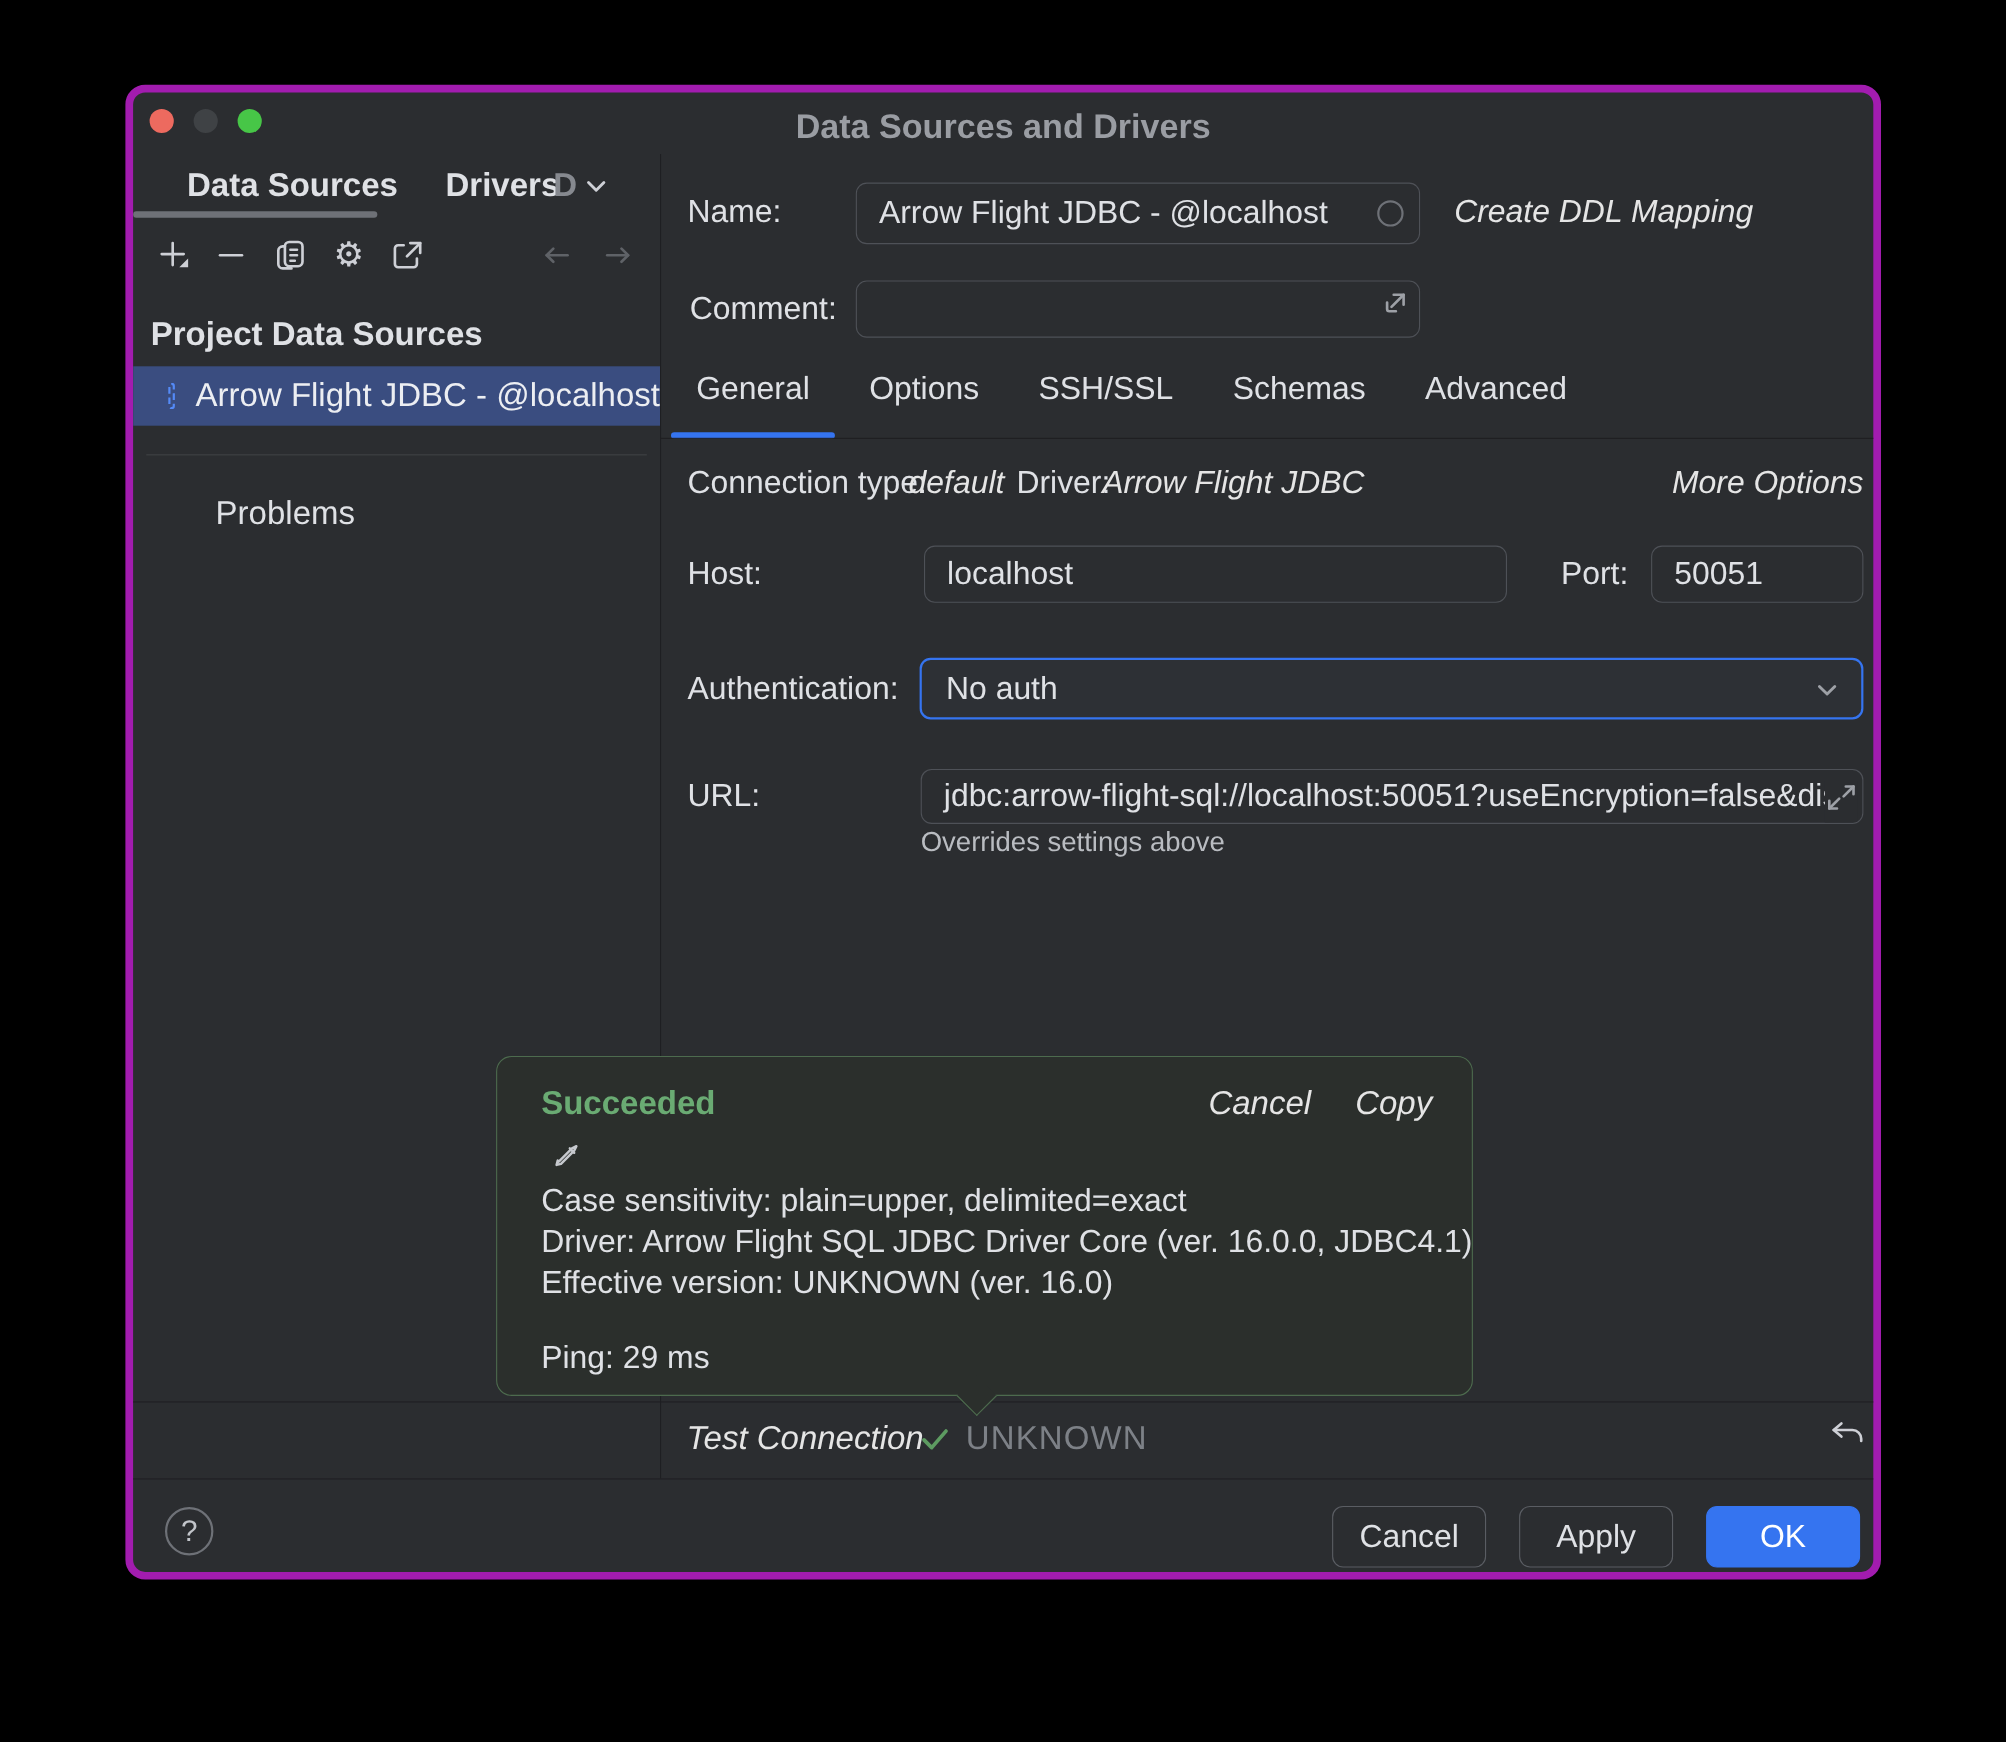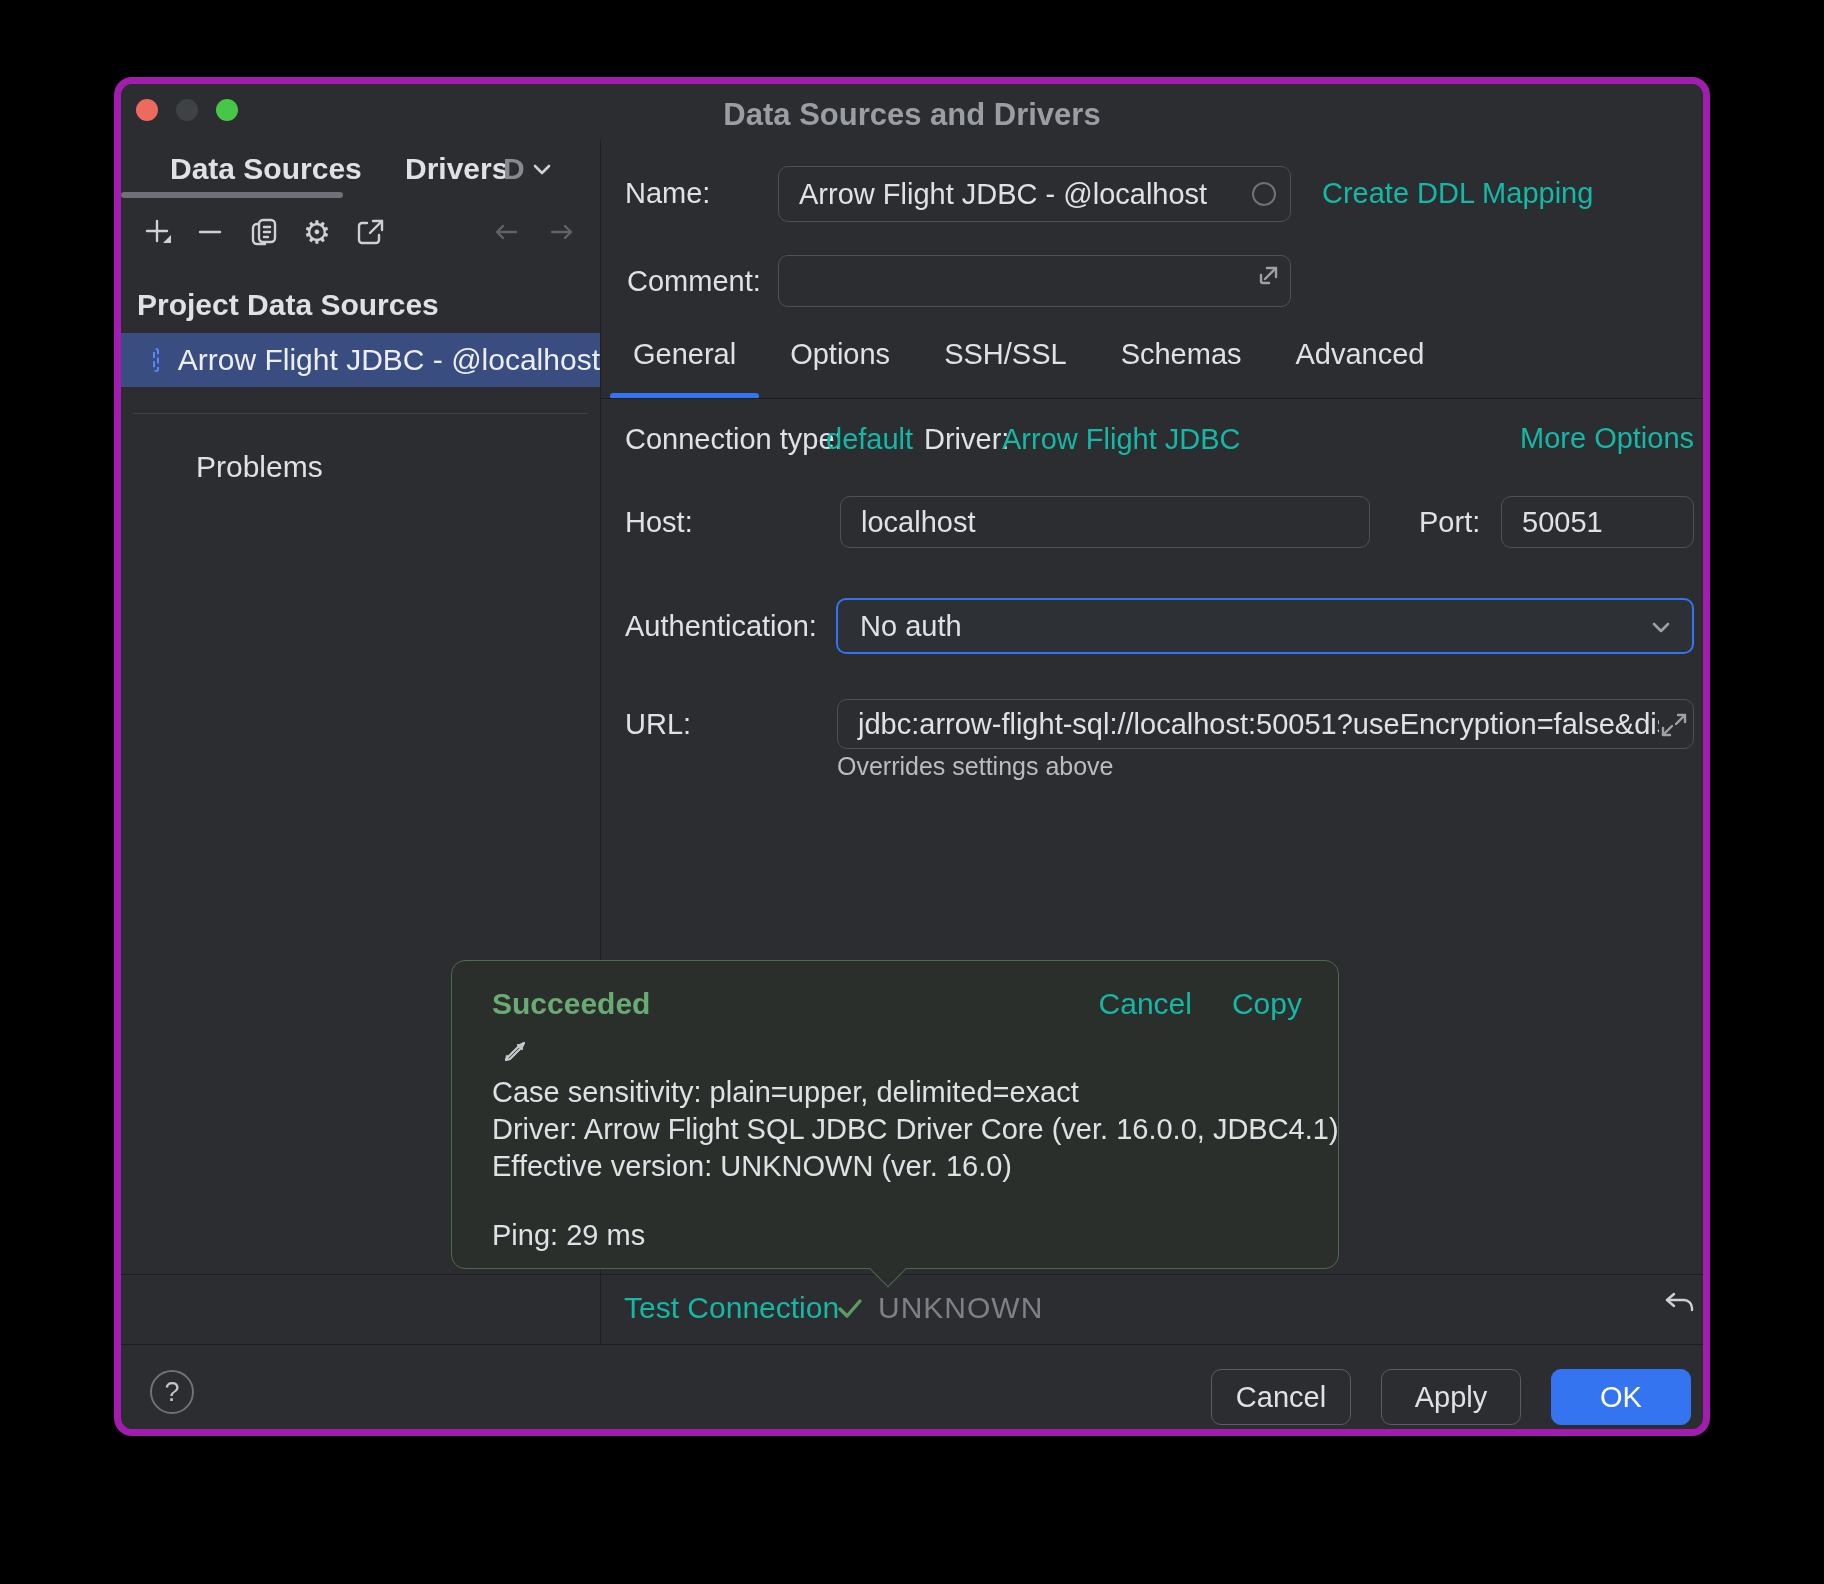--- a/index.html
+++ b/index.html
@@ -28,21 +28,21 @@
   .tree-row-selected { position:absolute; left:0; top:249px; width:479px; height:54px; background:#3a4d80; display:flex; align-items:center; }
   .ds-icon { width:24px; height:24px; border:2px dashed #548af7; border-radius:5px; margin-left:32px; }
   .tree-label { margin-left:19px; font-size:30px; color:#eceef2; white-space:nowrap; }
   .side-divider { position:absolute; left:12px; top:329px; width:455px; height:1px; background:#404245; }
   .problems { position:absolute; left:75px; top:366px; height:34px; display:flex; align-items:center; font-size:30px; }
   .vsep { position:absolute; left:479px; top:56px; width:1px; height:1204px; background:#1e1f22; }
   
   .lbl { position:absolute; height:34px; display:flex; align-items:center; font-size:29px; color:#dfe1e5; white-space:nowrap; }
   .field { position:absolute; border:1px solid #4e5157; border-radius:10px; background:#2b2d30; display:flex; align-items:center; overflow:hidden; }
   .field .val { padding-left:20px; white-space:nowrap; font-size:29px; color:#dfe1e5; }
-  .link { color:#14b8a6; white-space:nowrap; cursor:pointer; }
+  .link { color:#e5e5e5; white-space:nowrap; cursor:pointer;font-style:italic; }
   .name-circle { position:absolute; right:14px; top:15px; width:24px; height:24px; border:2px solid #6e7177; border-radius:50%; }
   .mini-ic svg { stroke:#9da0a6; fill:none; stroke-width:2.4; stroke-linecap:round; stroke-linejoin:round; }
   
   .tabstrip { position:absolute; left:485px; top:238px; height:77px; display:flex; }
   .tabcell { position:relative; height:100%; display:flex; align-items:center; padding:0 27px 12px 27px; font-size:29px; color:#dfe1e5; }
   .tabcell.active::after { content:""; position:absolute; left:4px; right:4px; bottom:0; height:6px; background:#3574f0; border-radius:3px; }
   .hdivider { position:absolute; height:1px; background:#1e1f22; }
   .select { position:absolute; border:2px solid #3574f0; border-radius:10px; background:#2d3035; display:flex; align-items:center; }
   .select .val { padding-left:22px; font-size:29px; }
   .hint { position:absolute; font-size:25px; color:#b9bcc1; }
@@ -162,21 +162,21 @@
     <div class="tabcell">SSH/SSL</div>
     <div class="tabcell">Schemas</div>
     <div class="tabcell">Advanced</div>
   </div>
   <div class="hdivider" style="left:479px; top:314px; width:1117px;"></div>
 
   <div class="lbl" style="left:504px; top:338px;">Connection type:</div>
   <div class="lbl link" style="left:705px; top:338px;">default</div>
   <div class="lbl" style="left:803px; top:338px;">Driver:</div>
   <div class="lbl link" style="left:881px; top:338px;">Arrow Flight JDBC</div>
-  <div class="lbl link" style="left:1399px; top:338px;flex-direction:column;">
+  <div class="lbl link" style="left:1399px; top:338px;">
     <span>More Options</span>
     <svg width="24" height="24" viewBox="0 0 24 24" style="margin-left:8px; stroke:#5a8af8; fill:none; stroke-width:2.4; stroke-linecap:round; stroke-linejoin:round;">
         <path d="M5 9 l7 7 7-7"></path>
       </svg>
   </div>
 
   <div class="lbl" style="left:504px; top:421px;">Host:</div>
   <div class="field" style="left:719px; top:412px; width:530px; height:52px;">
     <span class="val">localhost</span>
   </div>

